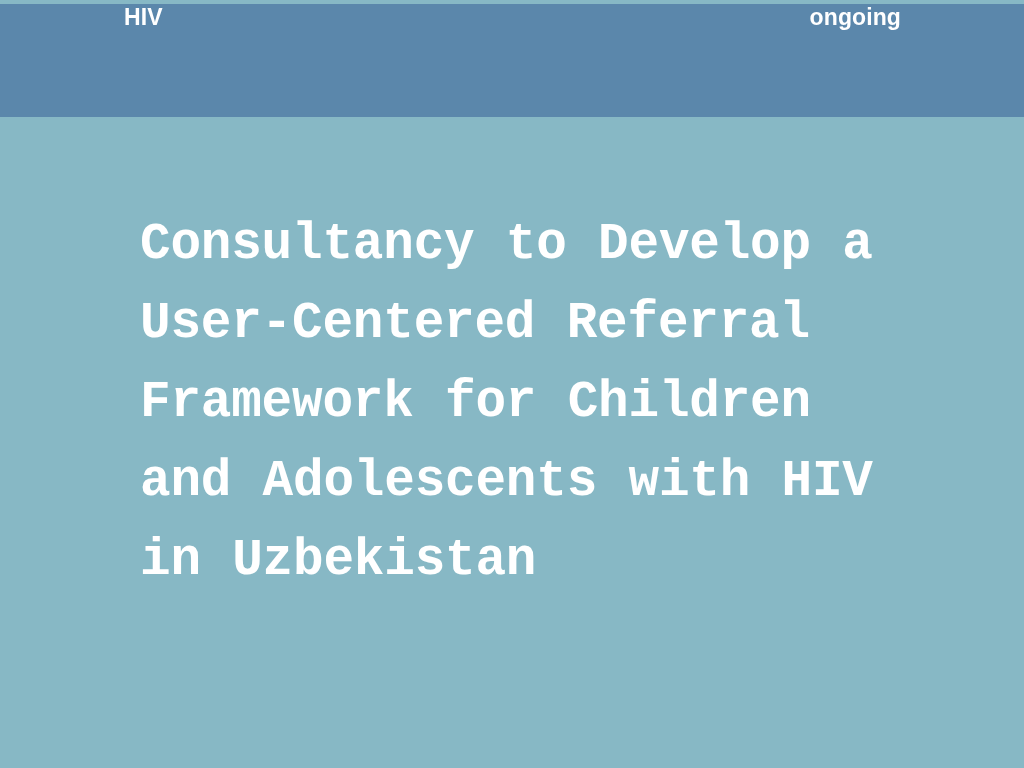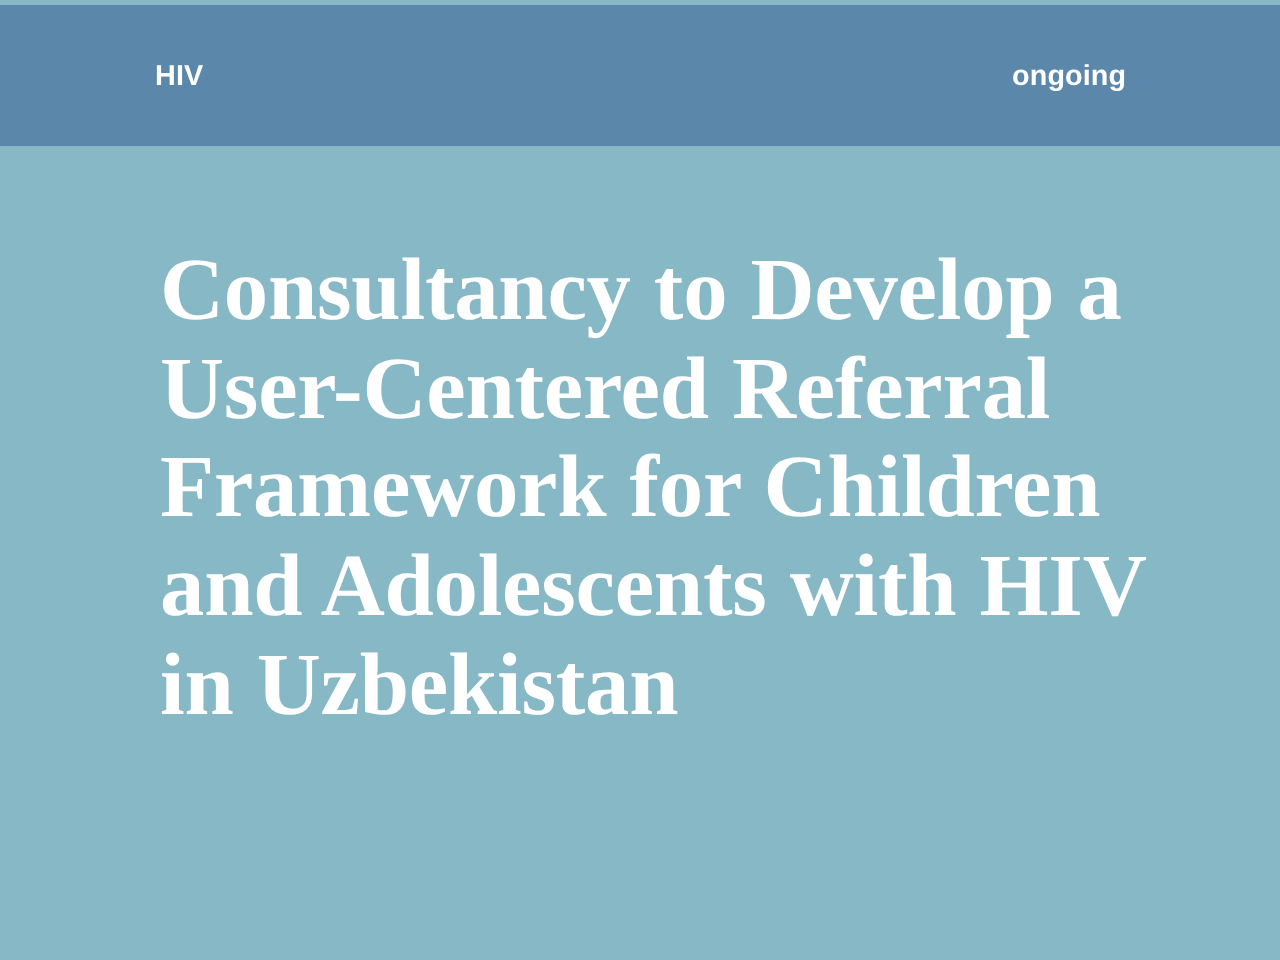--- a/index.html
+++ b/index.html
@@ -44,21 +44,21 @@
     box-sizing: border-box;
   }
 
   .header-inner {
     position: absolute;
     left: 124px;
     right: 123px;
     top: 0;
     bottom: 0;
     display: flex;
-    align-items: center;
+    align-items: flex-start;
     justify-content: space-between;
   }
 
   .header-topic,
   .header-status {
     color: #ffffff;
     font-family: "Liberation Sans", sans-serif;
     font-size: 23px;
     font-weight: bold;
     line-height: 1.2;
@@ -78,24 +78,24 @@
     height: 651px;
     background: #87b8c5;
     box-sizing: border-box;
   }
 
   .card-title {
     position: absolute;
     left: 124px;
     top: 72px;
     width: 790px;
-    margin: 4px;
+    margin: 16px;
     color: #ffffff;
-    font-family: Liberation Serif, serif;
-    font-size: 71px;
+    font-family: Liberation Mono, monospace;
+    font-size: 51px;
     font-weight: bold;
     line-height: 79px;
     letter-spacing: -0.2px;
     word-spacing: 1px;
   }
 </style>
 </head>
 <body>
 
 <div class="card">

